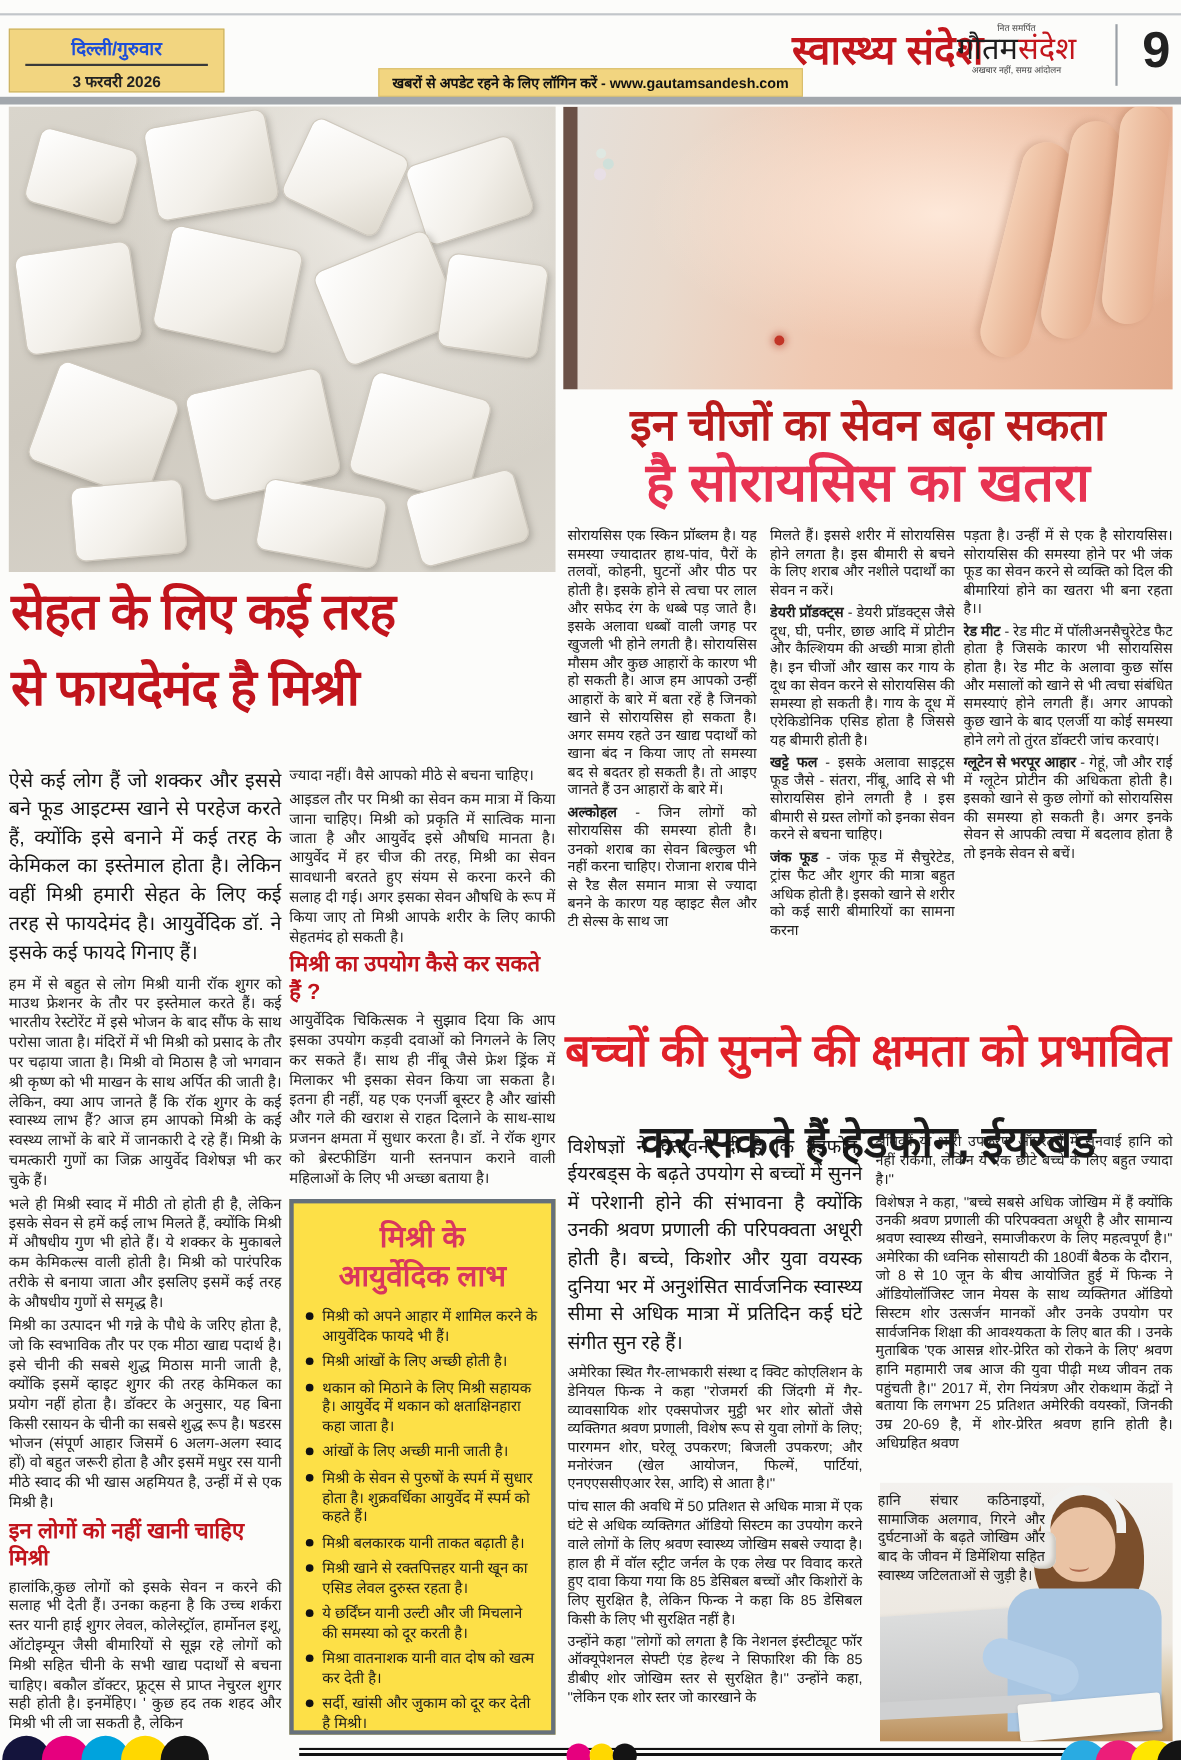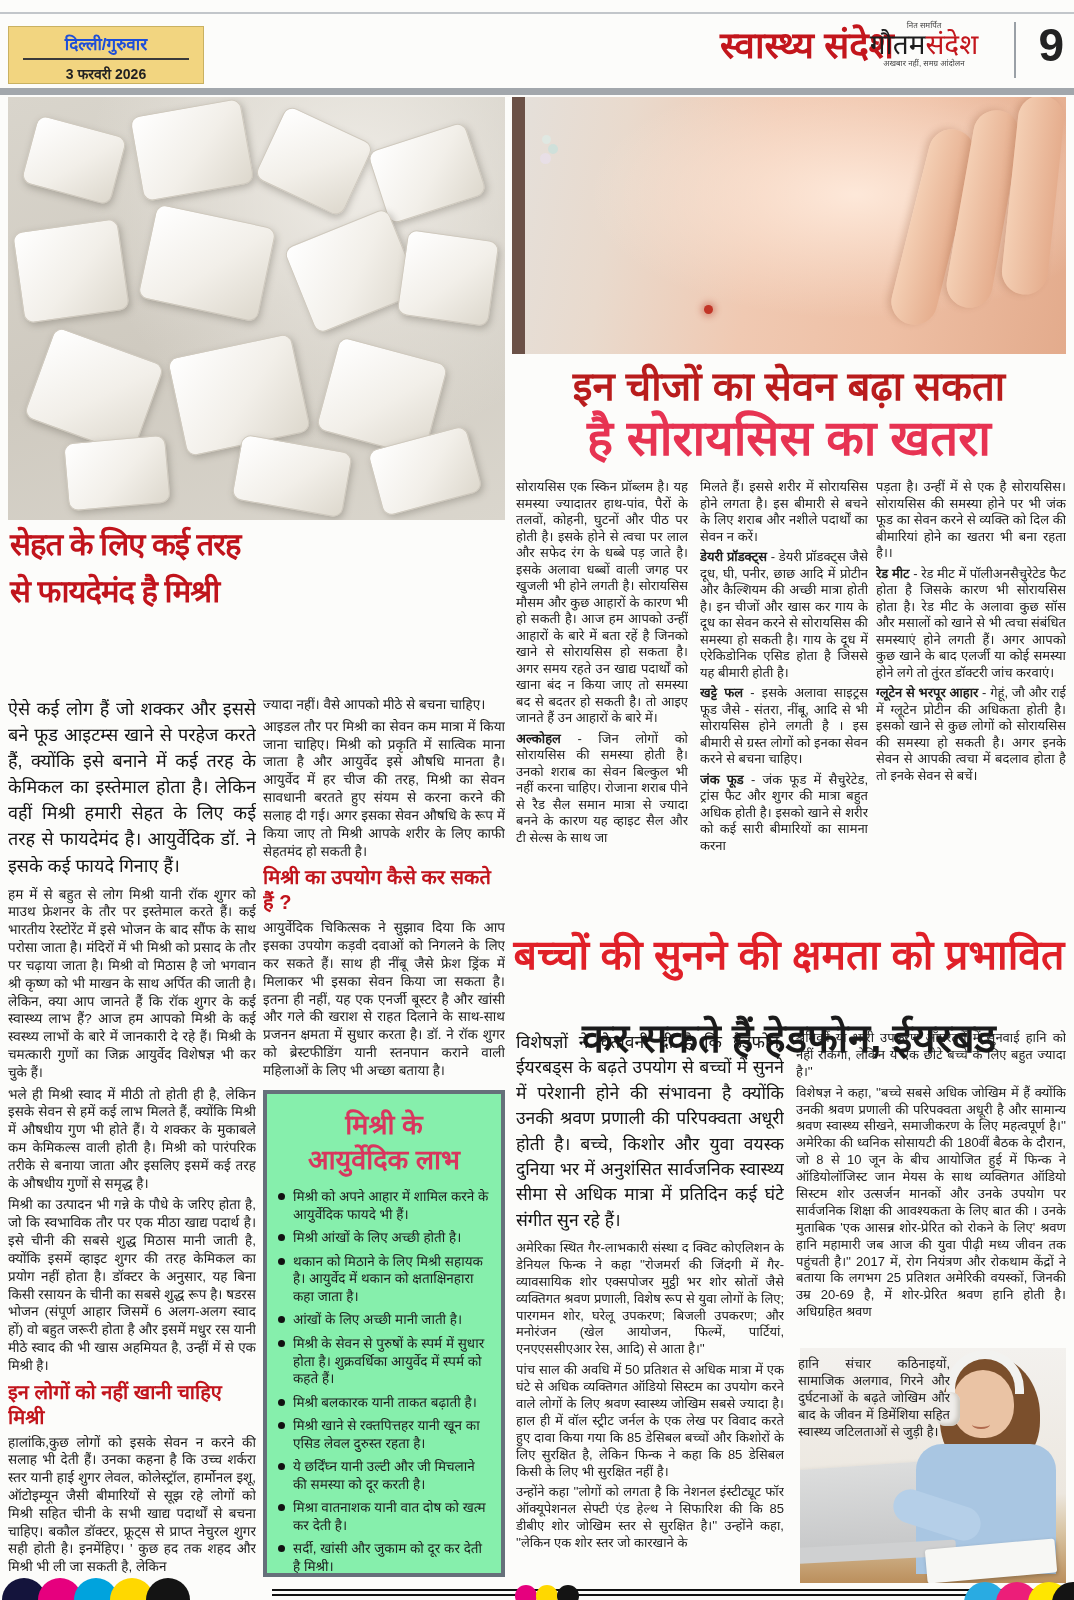--- a/index.html
+++ b/index.html
@@ -29,29 +29,29 @@
   .header-bar { left:0; right:0; top:88px; height:7px; background:#a2a7ac; }
 
   
   .misri-photo { left:8px; top:97px; width:497px; height:423px; background:
     radial-gradient(ellipse at 70% 20%, #efece6 0%, rgba(0,0,0,0) 55%),
     linear-gradient(160deg,#d9d5cc 0%, #cfcac0 50%, #dad6cd 100%); overflow:hidden; }
   .crystal { position:absolute; background:linear-gradient(135deg,#ffffff 0%, #f2efe9 55%, #ddd8cd 100%);
     border:1px solid #cfc9be; border-radius:10px; box-shadow:2px 3px 7px rgba(110,105,95,.4); }
 
   
-  .misri-headline { left:10px; top:522px; width:497px; font-size:31px; line-height:1.5; font-weight:bold; color:#c1141c; letter-spacing:-1px; }
+  .misri-headline { left:10px; top:522px; width:497px; font-size:46px; line-height:1.5; font-weight:bold; color:#c1141c; letter-spacing:-1px; }
   .m-col { position:absolute; top:696px; height:933px; overflow:hidden; }
   .m-col1 { left:8px;  width:248px; }
   .m-col2 { left:263px; width:242px; height:420px; }
   .intro { font-size:18px; line-height:1.45; color:#141414; text-align:justify; margin-bottom:7px; }
   .body-p { font-size:13.5px; line-height:1.32; text-align:justify; margin-bottom:4px; }
   .red-subhead { font-size:20px; line-height:1.25; font-weight:bold; color:#c1141c; margin:5px 0 4px; }
 
-  .ayur-box { left:263px; top:1090px; width:242px; height:487px; border:4px solid #66707a; background:#86efac; padding:8px 9px 6px; overflow:hidden; }
+  .ayur-box { left:263px; top:1090px; width:242px; height:487px; border:4px solid #66707a; background:#fde047; padding:8px 9px 6px; overflow:hidden; }
   .ayur-title { text-align:center; font-size:27px; line-height:1.3; font-weight:bold; color:#d9365e; margin:6px 0 10px; }
   .ayur-li { position:relative; padding-left:17px; font-size:13.5px; line-height:1.3; margin-bottom:6px; text-align:left; }
   .ayur-li .dot { position:absolute; left:2px; top:5px; width:7px; height:7px; border-radius:50%; background:#111; }
 
   
   .psor-photo { left:512px; top:97px; width:554px; height:257px; overflow:hidden; background:
     radial-gradient(ellipse at 62% 38%, rgba(255,236,222,.9) 0%, rgba(0,0,0,0) 55%),
     linear-gradient(100deg,#e4e0db 0%, #e9dacd 20%, #f0c9b2 45%, #eebfa4 70%, #e3ab8c 100%); }
   .hair-edge { position:absolute; left:0; top:0; width:13px; height:100%; background:#6b5147; }
   .finger { position:absolute; width:46px; height:200px; border-radius:24px; background:linear-gradient(90deg,#f4cfb4,#e5ad8d); box-shadow:-4px 0 6px rgba(150,90,60,.25); }
@@ -99,20 +99,21 @@
 <body>
 
 <div class="page">
 
   <div class="abs top-rule"></div>
   <div class="abs dateline">
     <div class="dl1">दिल्ली/गुरुवार</div>
     <div class="dl2">3 फरवरी 2026</div>
   </div>
   <div class="abs section-title">स्वास्थ्य संदेश</div>
+  <div class="abs tagline-strip">खबरों से अपडेट रहने के लिए लॉगिन करें - www.gautamsandesh.com</div>
   <div class="abs logo">
     <div class="logo-top">नित समर्पित</div>
     <div class="logo-main"><span class="lg1">गौतम</span><span class="lg2">संदेश</span></div>
     <div class="logo-bottom">अखबार नहीं, समग्र आंदोलन</div>
   </div>
   <div class="abs pageno-divider"></div>
   <div class="abs pageno">9</div>
   <div class="abs header-bar"></div>
 
   <div class="abs misri-photo">

